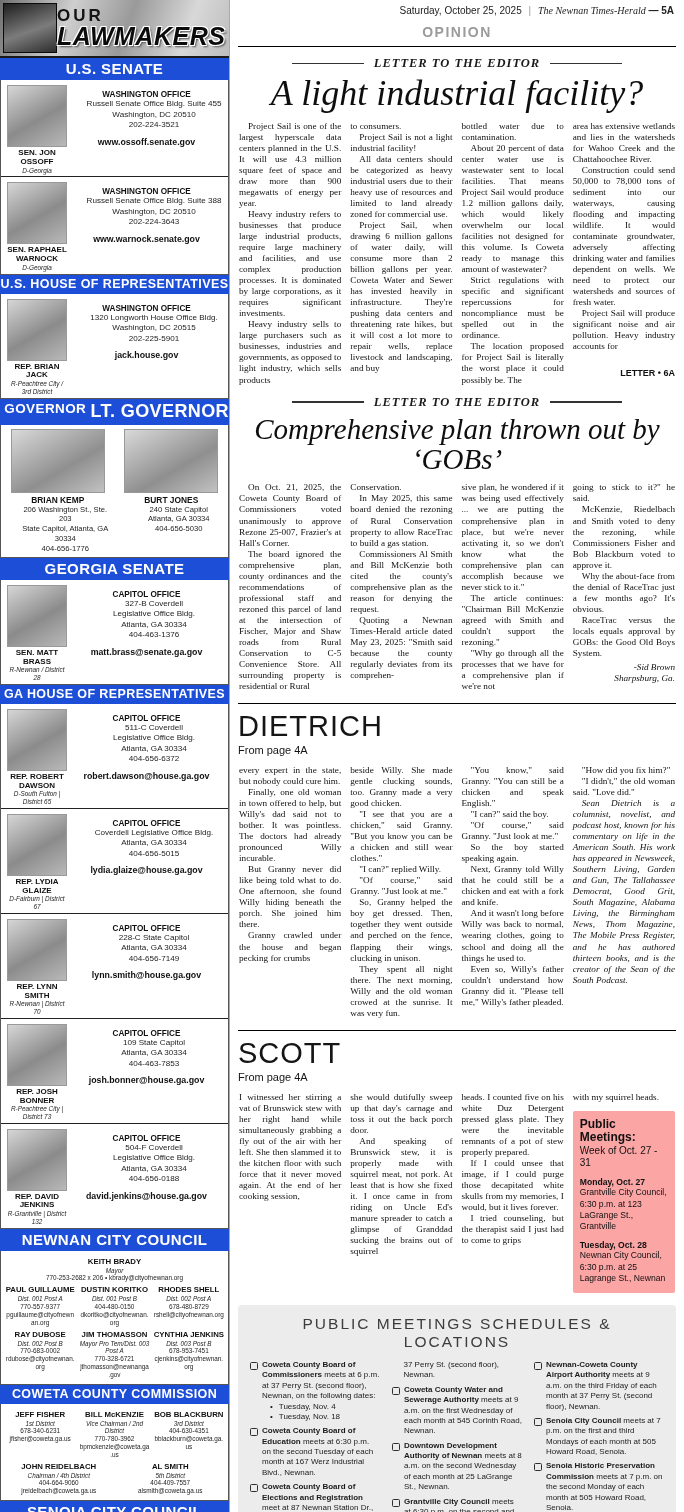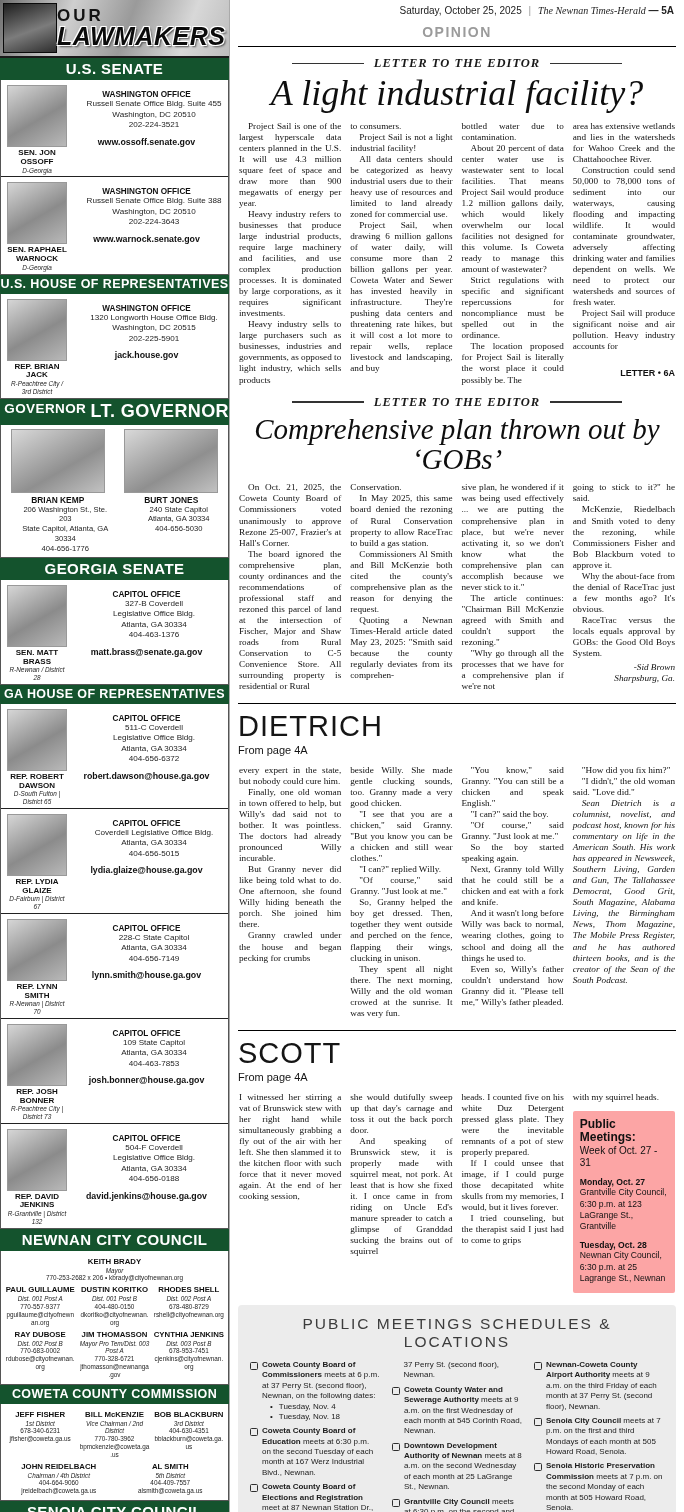--- a/index.html
+++ b/index.html
@@ -7,41 +7,41 @@
   .page{display:flex;width:684px;height:1512px;}
 
   
   .sidebar{width:230px;flex:none;box-sizing:border-box;overflow:hidden;border-right:1px solid #aaa;}
   .banner{height:56px;background:linear-gradient(110deg,#6f6f6f,#cfcfcf 30%,#9a9a9a 55%,#d8d8d8 80%,#bdbdbd);display:flex;align-items:center;border-bottom:2px solid #1a1a1a;}
   .banner-photo{width:52px;height:48px;margin-left:3px;background:linear-gradient(160deg,#1f1f1f,#7c7c7c 55%,#2e2e2e);border:1px solid #0a0a0a;flex:none;}
   .banner-text{flex:1;line-height:1;}
   .banner-our{font-size:17px;letter-spacing:3px;font-weight:bold;color:#141414;}
   .banner-lawmakers{font-size:25px;font-weight:900;font-style:italic;color:#0b0b0b;letter-spacing:.5px;
     text-shadow:1px 1px 0 #fff,-1px -1px 0 #fff,1px -1px 0 #fff,-1px 1px 0 #fff,2px 2px 2px #555;}
-  .sec-header{background:#14532d;color:#fff;text-align:center;font-weight:bold;padding:2px 0 3px;letter-spacing:.4px;white-space:nowrap;}
+  .sec-header{background:#1d4ed8;color:#fff;text-align:center;font-weight:bold;padding:2px 0 3px;letter-spacing:.4px;white-space:nowrap;}
   .sec-body{border:1px solid #555;border-top:none;box-sizing:border-box;}
   .dual-headers{display:flex;}
   .dual-headers .sec-header{flex:1;}
   .official{display:flex;padding:5px 3px 2px 5px;}
   .official + .official{border-top:1.5px solid #222;}
   .o-left{width:62px;flex:none;text-align:center;}
   .o-photo{width:58px;height:60px;background:linear-gradient(150deg,#d6d6d6,#8b8b8b 55%,#b9b9b9);border:1px solid #999;margin:0 auto;}
   .o-name{font-weight:bold;font-size:8px;margin-top:2px;line-height:1.1;}
   .o-sub{font-style:italic;font-size:6.4px;color:#222;line-height:1.2;}
   .o-right{flex:1;text-align:center;padding-top:5px;}
   .o-office{font-weight:bold;font-size:8.2px;}
   .o-line{font-size:8.1px;line-height:1.3;color:#1d1d1d;margin-left:15px;}
   .o-link{font-weight:bold;font-size:8.8px;margin-top:6px;}
   .dual-body{display:flex;padding:4px 0 3px;}
   .gov{flex:1;text-align:center;padding:0 2px;}
   .gov-photo{width:92px;height:62px;margin:0 auto;background:linear-gradient(150deg,#d9d9d9,#8f8f8f 60%,#c2c2c2);border:1px solid #999;}
   .gov-name{font-weight:bold;font-size:8.4px;margin-top:2px;}
   .gov .o-line{font-size:7.6px;}
   .council-body{padding:3px 2px 5px;text-align:center;}
-  .c-row{display:flex;justify-content:flex-end;margin-top:4px;}
+  .c-row{display:flex;justify-content:flex-start;margin-top:4px;}
   .member{flex:1;padding:0 2px;min-width:0;}
   .m-name{font-weight:bold;font-size:7.8px;line-height:1.15;}
   .m-role{font-style:italic;font-size:6.3px;line-height:1.2;color:#222;}
   .m-line{font-size:6.4px;line-height:1.25;color:#1d1d1d;overflow-wrap:anywhere;}
 
   
   .main{flex:1;min-width:0;padding:0 8px;box-sizing:border-box;}
   .topline{text-align:right;font-size:10px;padding:5px 2px 0;color:#222;}
   .topline .sep{color:#999;margin:0 4px;}
   .topline .paper{font-family:"Liberation Serif",serif;font-style:italic;}

